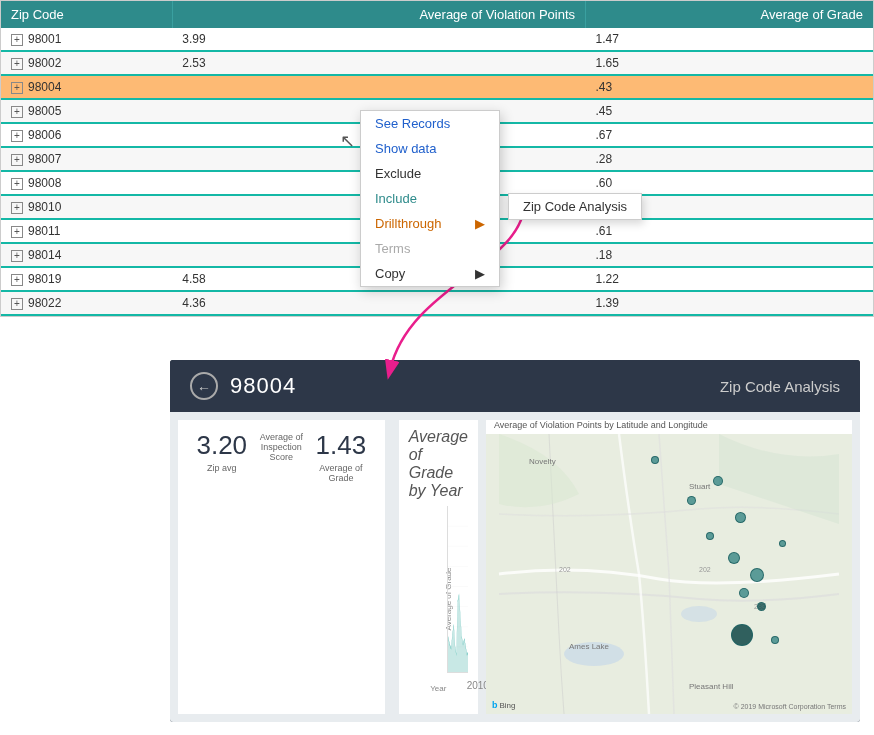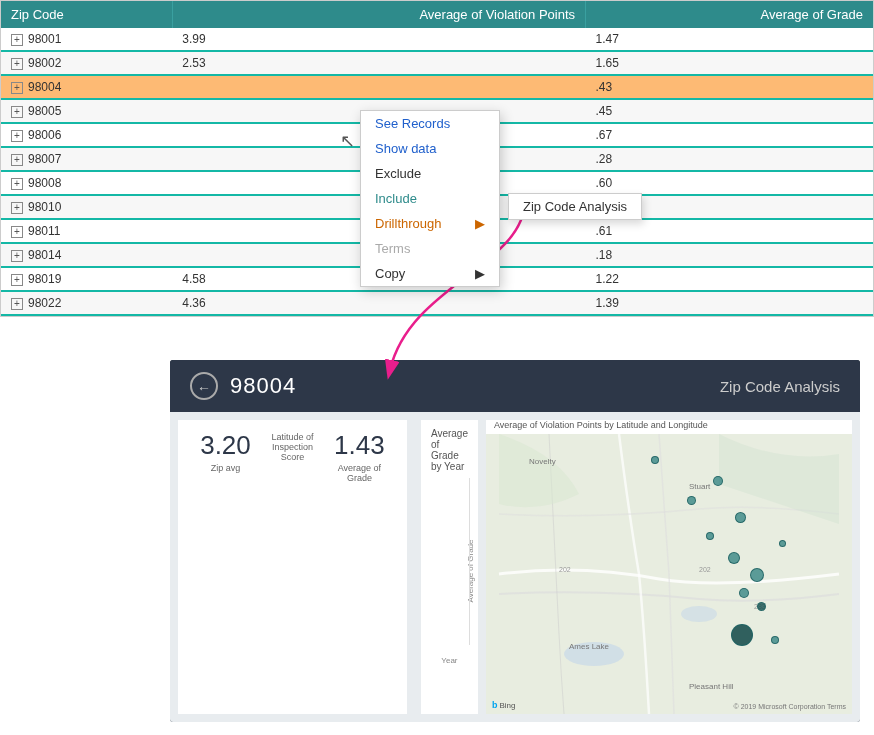--- a/index.html
+++ b/index.html
@@ -206,23 +206,24 @@
       margin-top: 2px;
     }
 
     
     .chart-container {
       background: #fff;
       padding: 8px 10px 10px 10px;
       flex: 1;
     }
     .chart-title {
-      font-size: 10px;
+      font-size: 16px;
       color: #555;
       margin-bottom: 6px;
+      font-style: italic;
     }
     .chart-area {
       position: relative;
       height: 185px;
     }
 
     
     .y-axis {
       position: absolute;
       left: 0;
@@ -432,21 +433,21 @@
   <div class="dashboard-body">
 
     <div class="left-panel">
 
       <div class="stats-row">
         <div class="stat-item">
           <div class="stat-value">3.20</div>
           <div class="stat-label">Zip avg</div>
         </div>
         <div class="stat-item">
-          <div class="stat-label">Latitude of Inspection Score</div>
+          <div class="stat-label">Average of Inspection Score</div>
         </div>
         <div class="stat-item">
           <div class="stat-value">1.43</div>
           <div class="stat-label">Average of Grade</div>
         </div>
       </div>
 
       <div class="chart-container">
         <div class="chart-title">Average of Grade by Year</div>
         <div class="chart-area">

